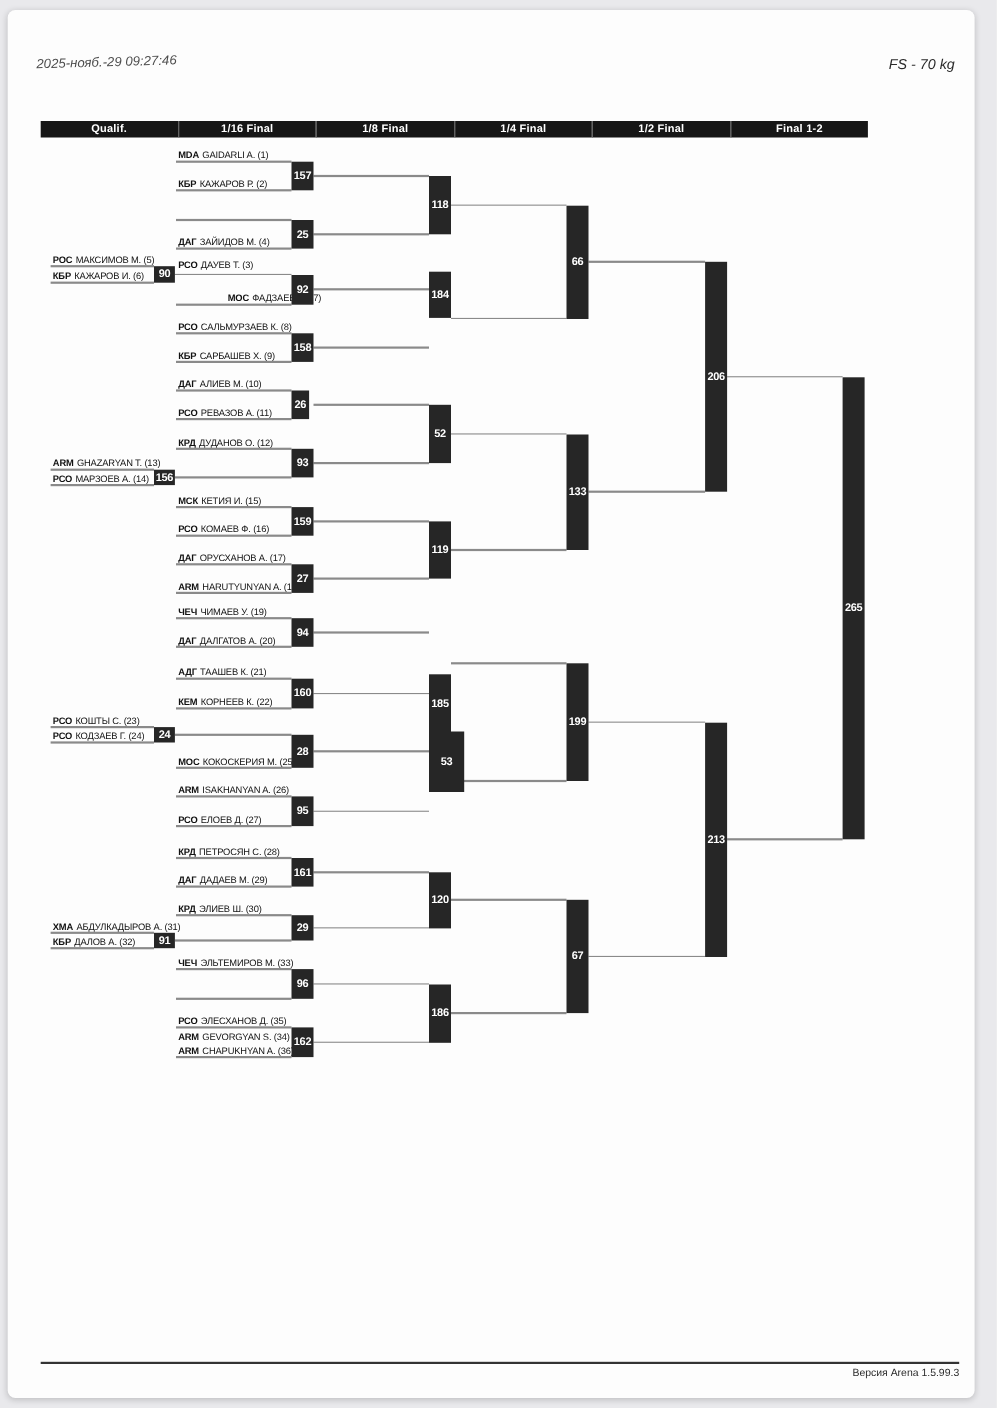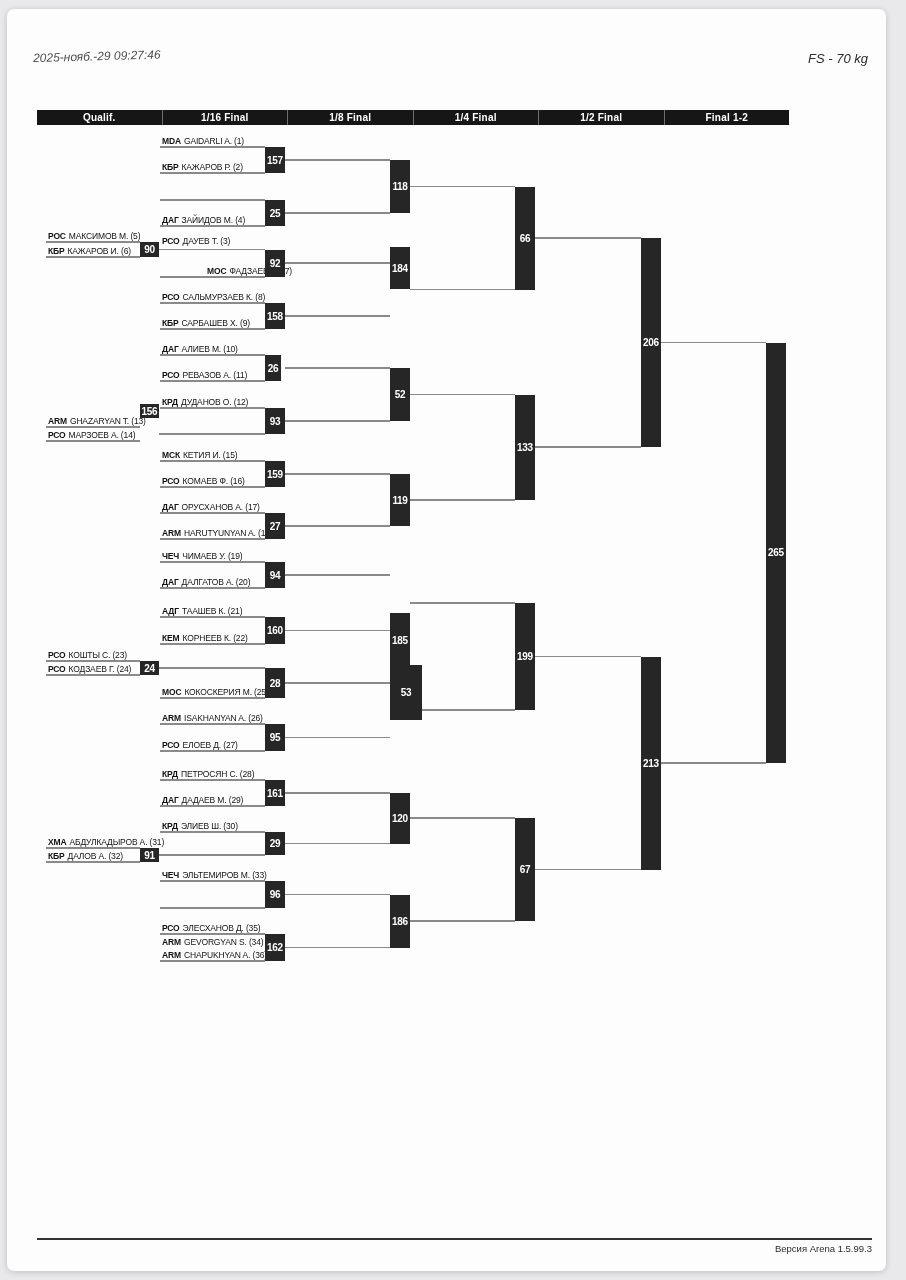--- a/index.html
+++ b/index.html
@@ -91,21 +91,21 @@
       </div>
       <div class="bline" style="left: 410px; top: 288.775px; width: 105px;"></div>
       <div class="mbox" style="left: 515px; top: 186.5px; width: 20px; height: 103.125px;">
         <span>66</span>
       </div>
       <div class="bline" style="left: 535px; top: 237.213px; width: 106px;"></div>
       <div class="bline" style="left: 46px; top: 426.15px; width: 94px;"></div>
       <div class="pname" style="left: 48px; top: 415.5px;"><span class="reg">ARM</span>GHAZARYAN T. (13)</div>
       <div class="bline" style="left: 46px; top: 440.15px; width: 94px;"></div>
       <div class="pname" style="left: 48px; top: 429.5px;"><span class="reg">РСО</span>МАРЗОЕВ А. (14)</div>
-      <div class="mbox" style="left: 140px; top: 404px; width: 19px; height: 14px;">
+      <div class="mbox" style="left: 140px; top: 427px; width: 19px; height: 14px;">
         <span>156</span>
       </div>
       <div class="bline" style="left: 159px; top: 433.15px; width: 106px;"></div>
       <div class="bline" style="left: 160px; top: 354.15px; width: 105px;"></div>
       <div class="pname" style="left: 162px; top: 343.5px;"><span class="reg">ДАГ</span>АЛИЕВ М. (10)</div>
       <div class="bline" style="left: 160px; top: 380.15px; width: 105px;"></div>
       <div class="pname" style="left: 162px; top: 369.5px;"><span class="reg">РСО</span>РЕВАЗОВ А. (11)</div>
       <div class="mbox" style="left: 265px; top: 355px; width: 16px; height: 26px;">
         <span>26</span>
       </div>

